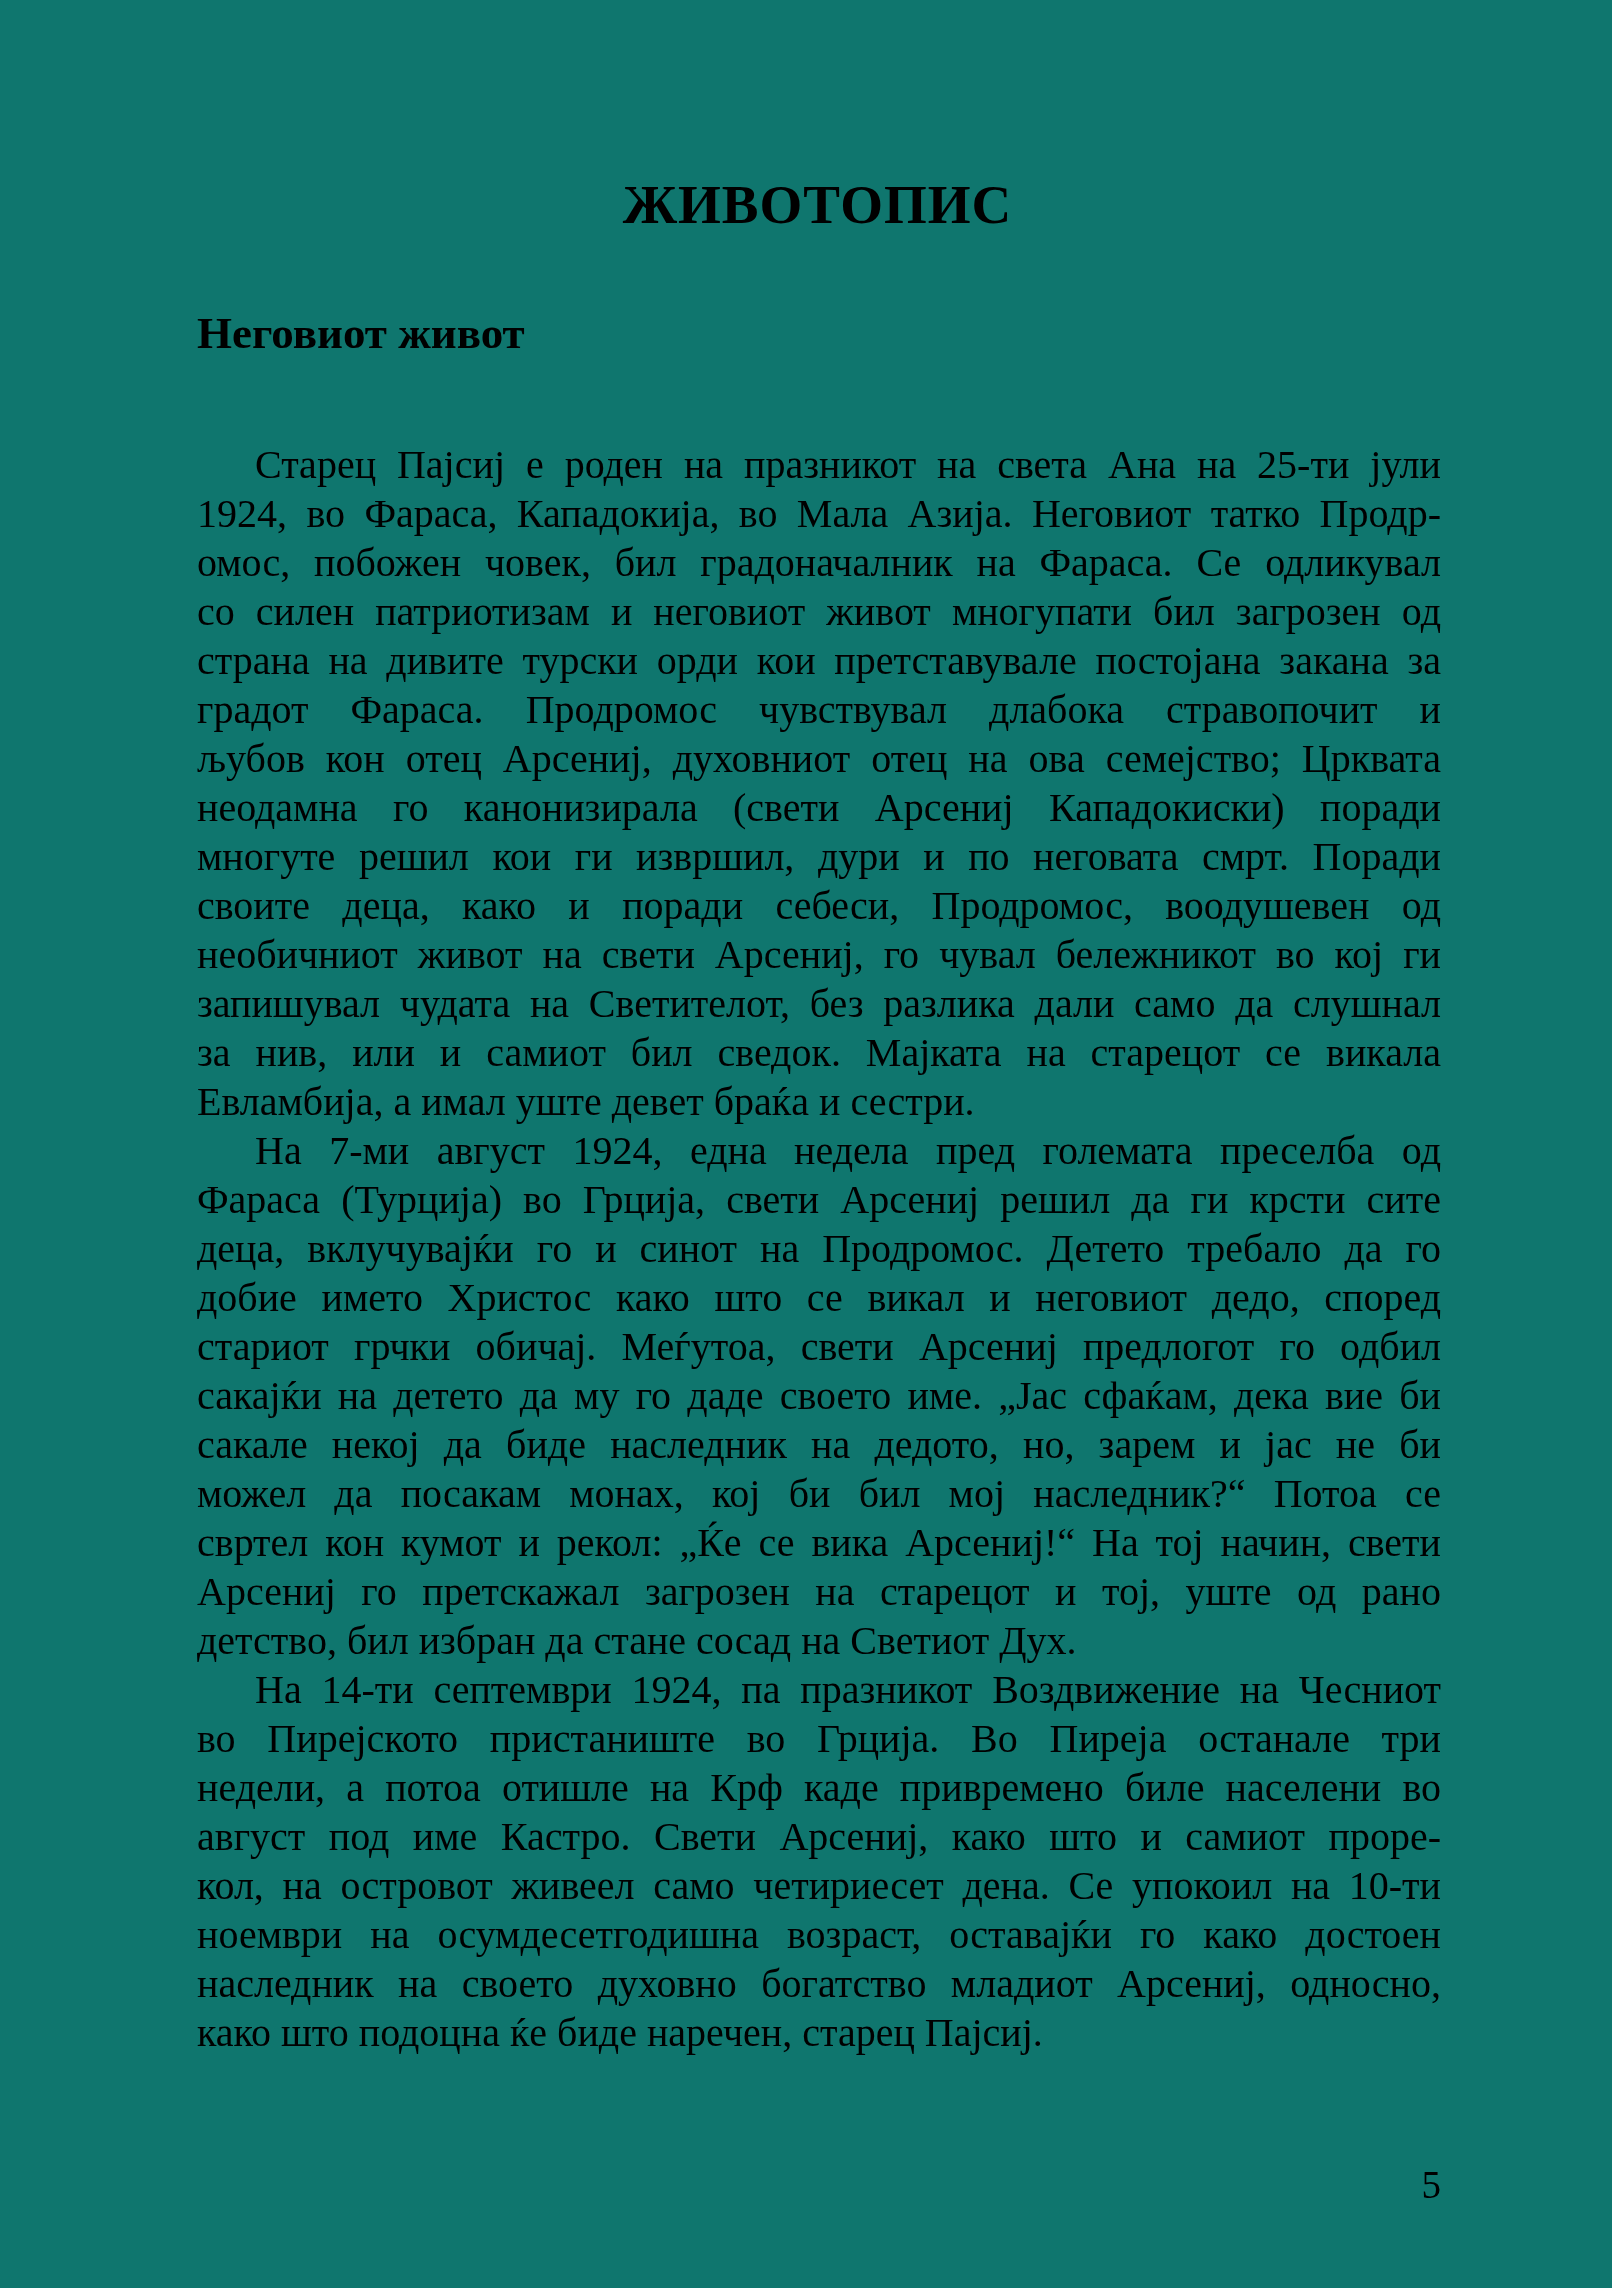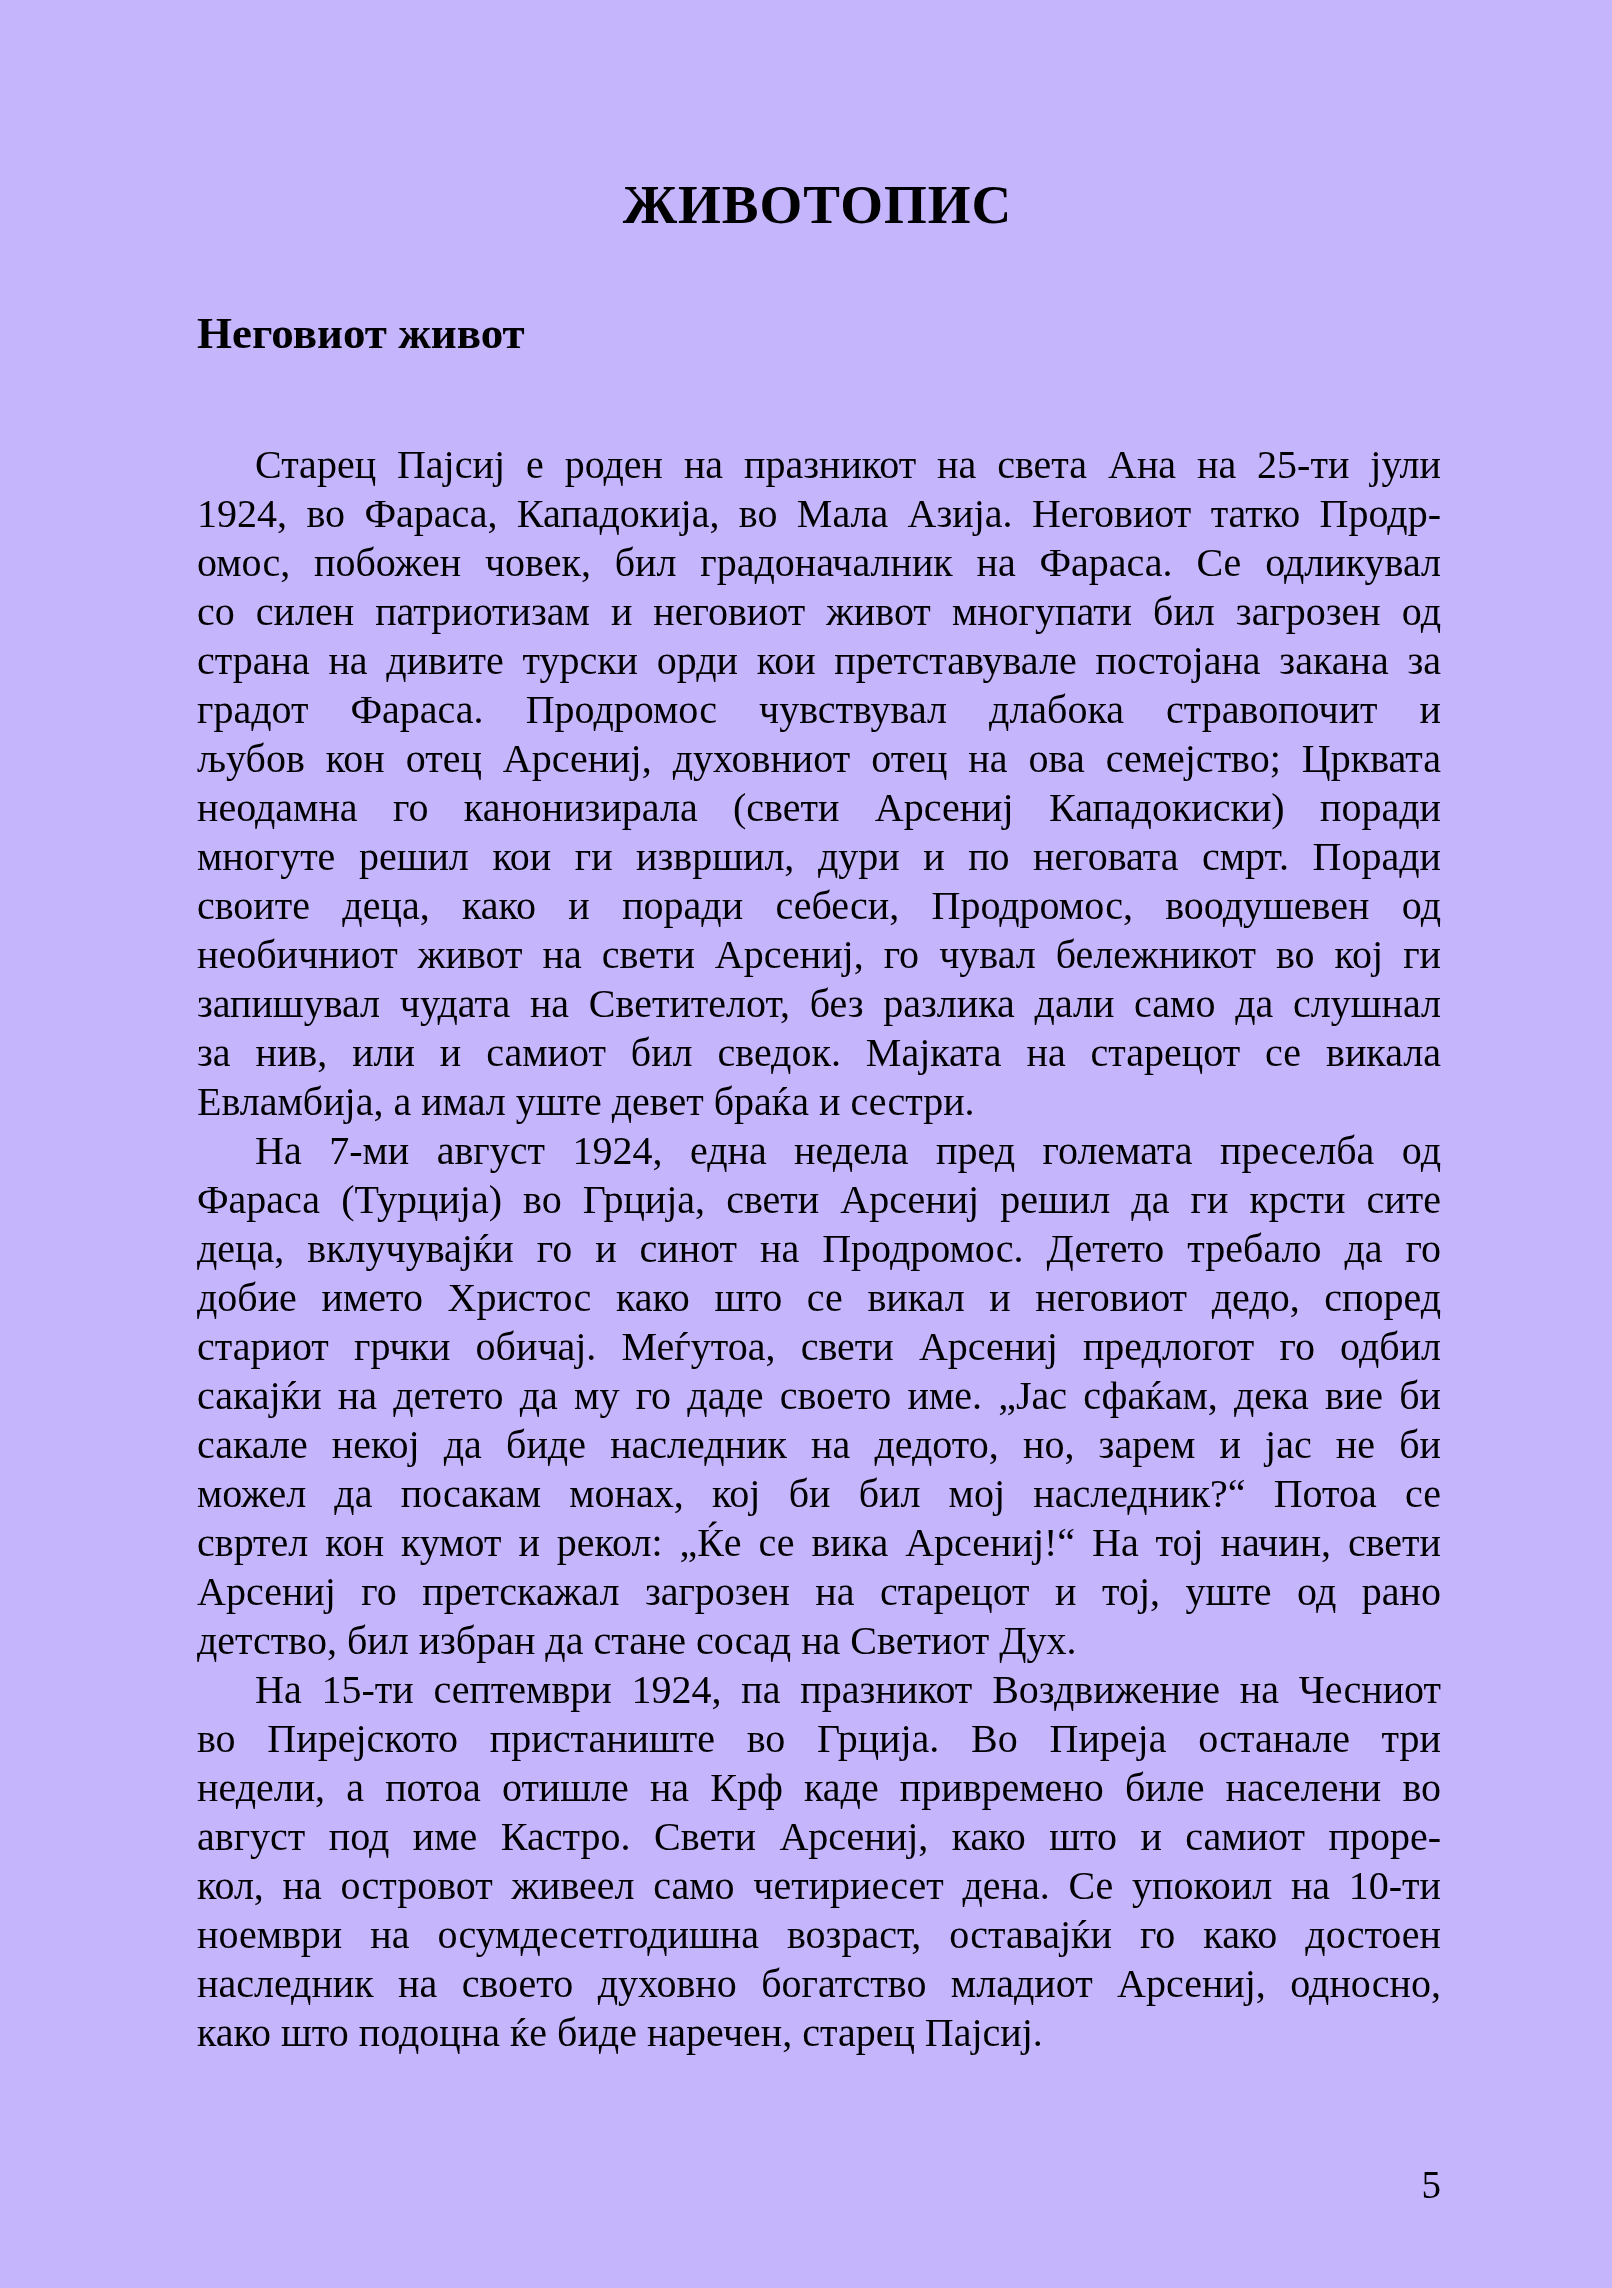--- a/index.html
+++ b/index.html
@@ -1,21 +1,21 @@
 <!DOCTYPE html>
 <html><head>
 <meta charset="utf-8">
 <style>
   html, body { margin: 0; padding: 0; background: #e8e8e8; }
   .page {
     position: relative;
     width: 1613px;
     height: 2288px;
     margin: 0 auto;
-    background: #c4b5fd;
+    background: #0f766e;
     color: #000000;
     font-family: "Liberation Serif", "DejaVu Serif", serif;
     overflow: hidden;
   }
   .title {
     position: absolute;
     top: 175px;
     left: 194px;
     width: 1247px;
     margin: 0;
@@ -92,21 +92,21 @@
       <div class="line">Фараса (Турција) во Грција, свети Арсениј решил да ги крсти сите</div>
       <div class="line">деца, вклучувајќи го и синот на Продромос. Детето требало да го</div>
       <div class="line">добие името Христос како што се викал и неговиот дедо, според</div>
       <div class="line">стариот грчки обичај. Меѓутоа, свети Арсениј предлогот го одбил</div>
       <div class="line">сакајќи на детето да му го даде своето име. „Јас сфаќам, дека вие би</div>
       <div class="line">сакале некој да биде наследник на дедото, но, зарем и јас не би</div>
       <div class="line">можел да посакам монах, кој би бил мој наследник?“ Потоа се</div>
       <div class="line">свртел кон кумот и рекол: „Ќе се вика Арсениј!“ На тој начин, свети</div>
       <div class="line">Арсениј го претскажал загрозен на старецот и тој, уште од рано</div>
       <div class="line last">детство, бил избран да стане сосад на Светиот Дух.</div>
-      <div class="line indent">На 15-ти септември 1924, па празникот Воздвижение на Чесниот</div>
+      <div class="line indent">На 14-ти септември 1924, па празникот Воздвижение на Чесниот</div>
       <div class="line">во Пирејското пристаниште во Грција. Во Пиреја останале три</div>
       <div class="line">недели, а потоа отишле на Крф каде привремено биле населени во</div>
       <div class="line">август под име Кастро. Свети Арсениј, како што и самиот проре-</div>
       <div class="line">кол, на островот живеел само четириесет дена. Се упокоил на 10-ти</div>
       <div class="line">ноември на осумдесетгодишна возраст, оставајќи го како достоен</div>
       <div class="line">наследник на своето духовно богатство младиот Арсениј, односно,</div>
       <div class="line last">како што подоцна ќе биде наречен, старец Пајсиј.</div>
     </div>
   <div class="page-number">5</div>
 </div>

